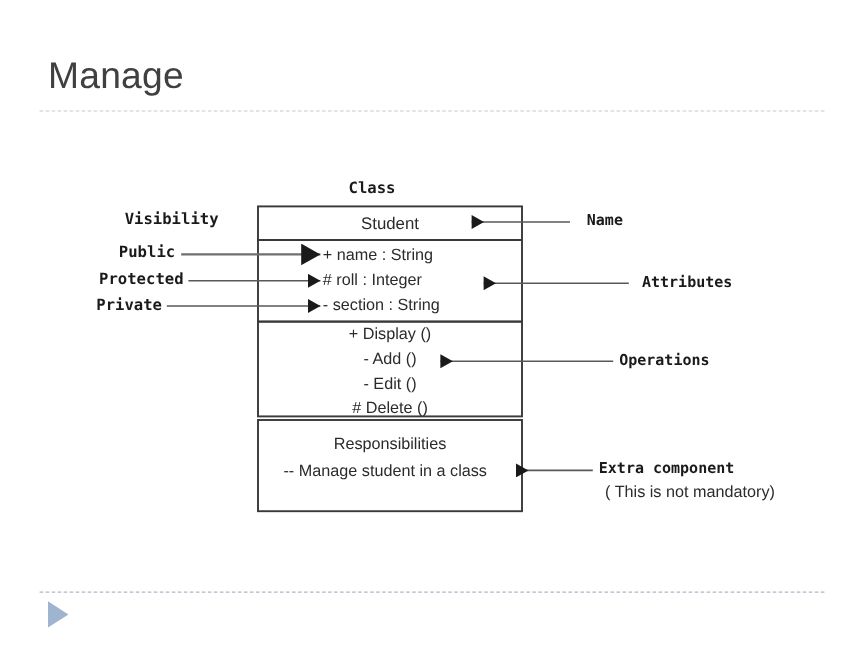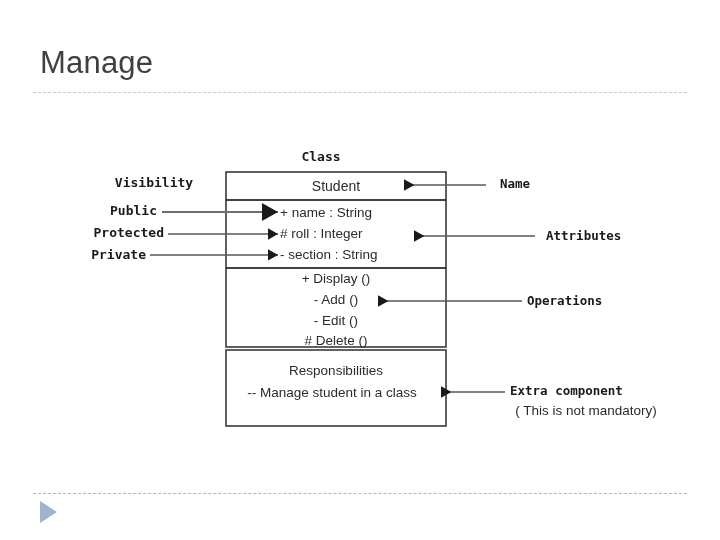--- a/index.html
+++ b/index.html
@@ -51,21 +51,21 @@
     left: 40px;
     top: 501px;
     width: 0;
     height: 0;
     border-top: 11px solid transparent;
     border-bottom: 11px solid transparent;
     border-left: 17px solid #9fb4cf;
   }
   .diagram-wrap {
     position: absolute;
-    left: 16px;
+    left: 5px;
     top: 0;
     width: 620px;
     height: 540px;
     pointer-events: none;
   }
   .diagram-wrap svg {
     display: block;
   }
   text {
     dominant-baseline: middle;

